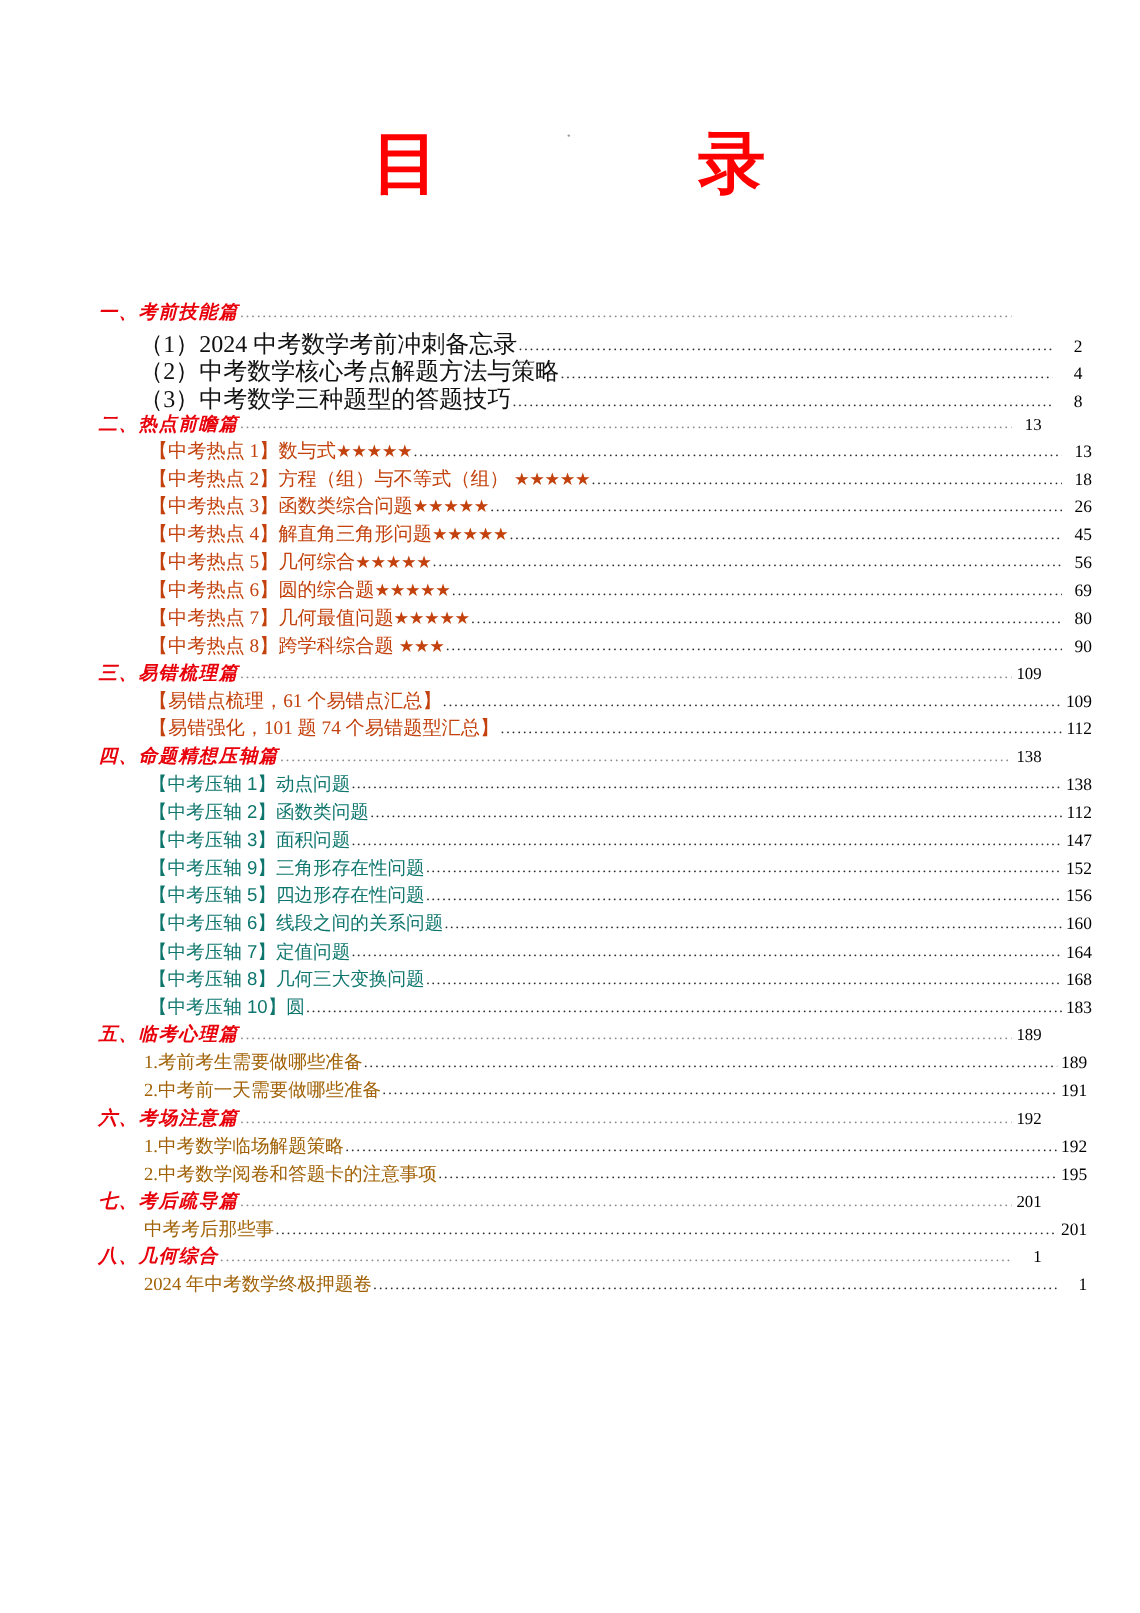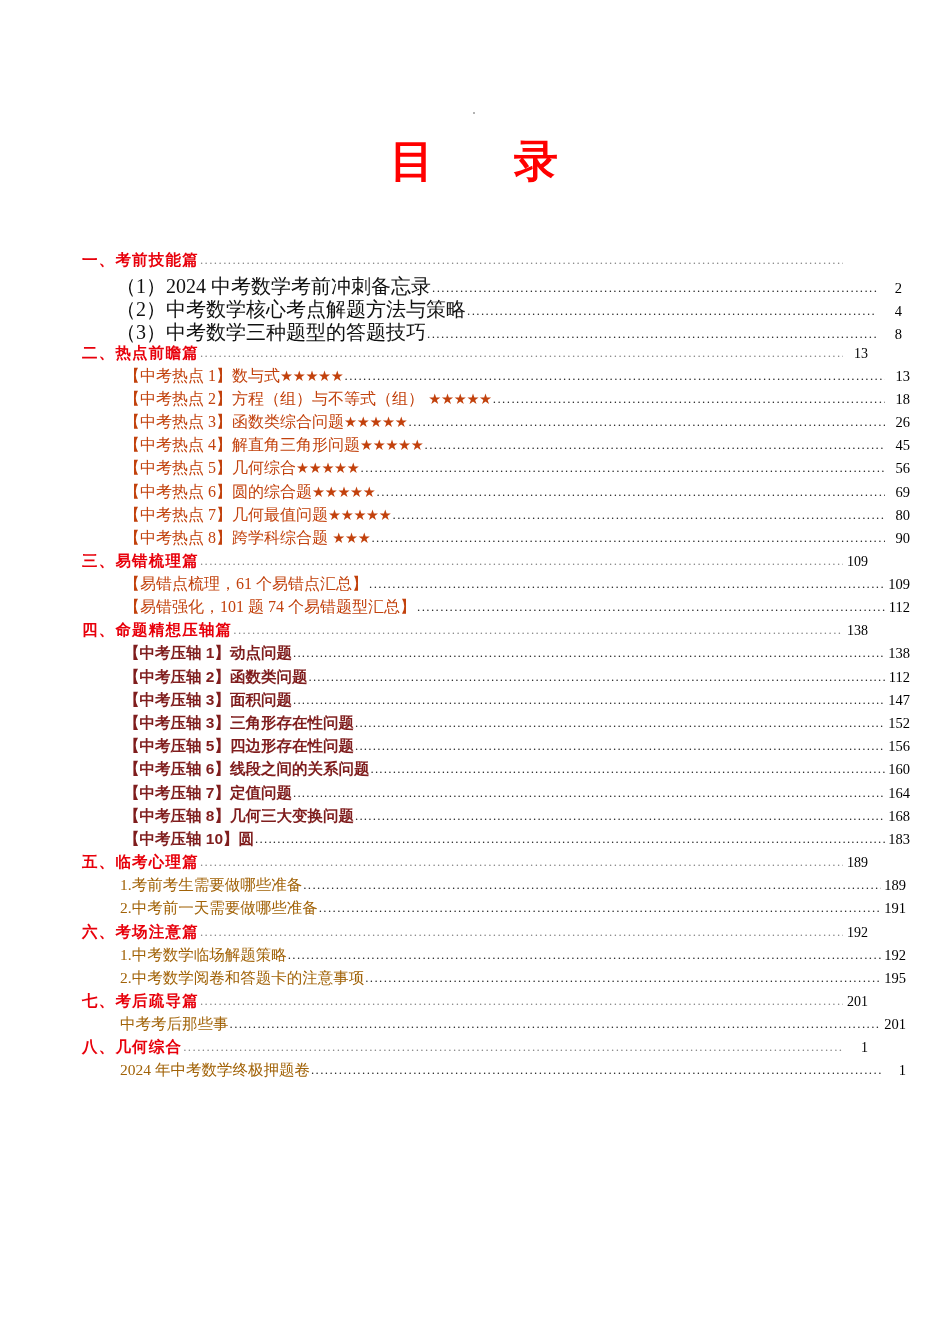--- a/index.html
+++ b/index.html
@@ -30,26 +30,26 @@
     top: 112px;
     width: 2px;
     height: 2px;
     background: #9a9a9a;
     border-radius: 50%;
   }
 
   .toc-title {
     position: absolute;
     left: 0;
-    top: 140px;
+    top: 112px;
     width: 950px;
     text-align: center;
     color: #ff0000;
-    font-family: Liberation Serif, serif;
-    font-size: 44px;
+    font-family: Liberation Mono, monospace;
+    font-size: 56px;
     font-weight: bold;
     letter-spacing: 2px;
     line-height: 1;
     white-space: pre;
   }
 
   .toc {
     position: absolute;
     left: 82px;
     top: 250px;
@@ -98,20 +98,21 @@
   
   .lvl-section {
     margin-left: 0px;
     height: 23px;
   }
   .lvl-section .label {
     color: #e8000b;
     font-family: "Liberation Serif", "DejaVu Serif", serif;
     font-size: 15.5px;
     font-weight: bold;
+    font-style: italic;
     letter-spacing: 1.2px;
   }
   .lvl-section .leader { color: #8a8a8a; }
   .lvl-section .pageno { color: #000; font-size: 14px; }
 
   
   .lvl-item {
     margin-left: 34px;
     height: 23.2px;
   }
@@ -138,22 +139,22 @@
   }
 
   
   .lvl-bold {
     margin-left: 42px;
     height: 23.2px;
   }
   .lvl-bold .label {
     font-family: "Liberation Sans", "DejaVu Sans", sans-serif;
     font-size: 15.5px;
-    font-weight: bold;
-    color: #7f1d1d;
+    font-weight: normal;
+    color: #0f766e;
   }
   .lvl-bold .leader { letter-spacing: 1.2px; }
 
   
   .lvl-num {
     margin-left: 38px;
     height: 23.2px;
   }
   .lvl-num .label {
     font-family: "Liberation Serif", "DejaVu Serif", serif;
@@ -265,21 +266,21 @@
         <span class="label">【中考压轴 2】函数类问题</span>
         <span class="leader"></span>
         <span class="pageno">112</span>
       </div>
       <div class="row lvl-bold">
         <span class="label">【中考压轴 3】面积问题</span>
         <span class="leader"></span>
         <span class="pageno">147</span>
       </div>
       <div class="row lvl-bold">
-        <span class="label">【中考压轴 3】三角形存在性问题</span>
+        <span class="label">【中考压轴 9】三角形存在性问题</span>
         <span class="leader"></span>
         <span class="pageno">152</span>
       </div>
       <div class="row lvl-bold">
         <span class="label">【中考压轴 5】四边形存在性问题</span>
         <span class="leader"></span>
         <span class="pageno">156</span>
       </div>
       <div class="row lvl-bold">
         <span class="label">【中考压轴 6】线段之间的关系问题</span>

